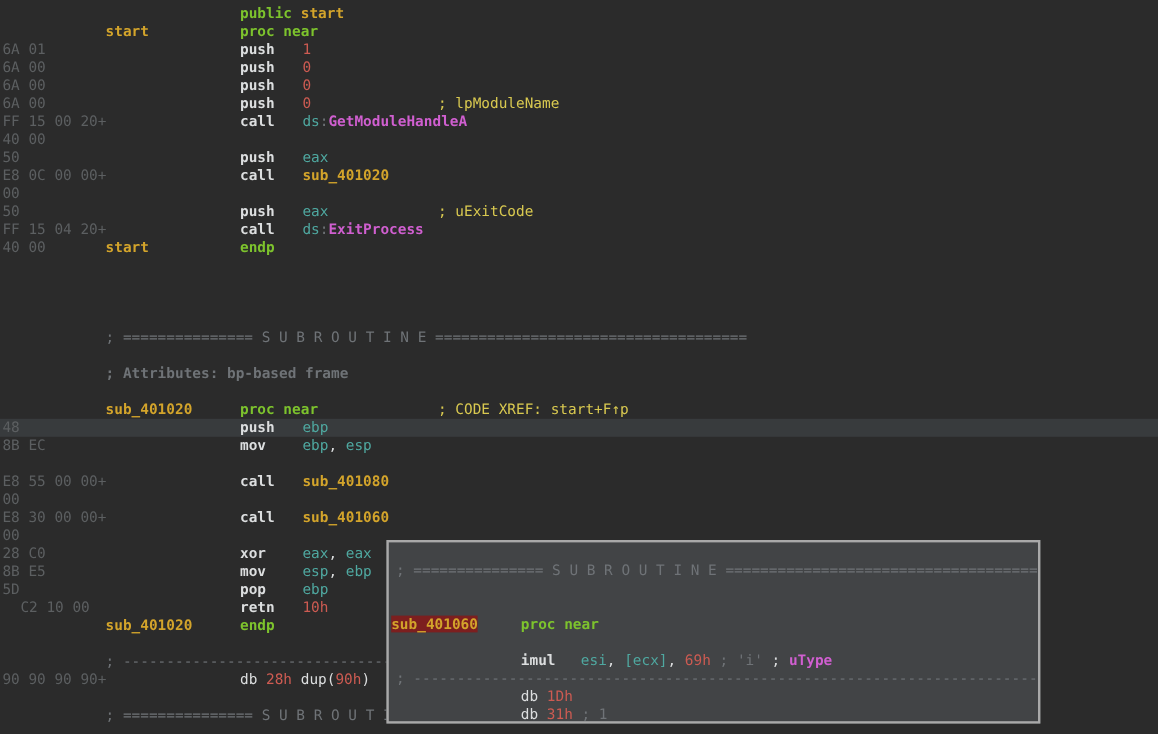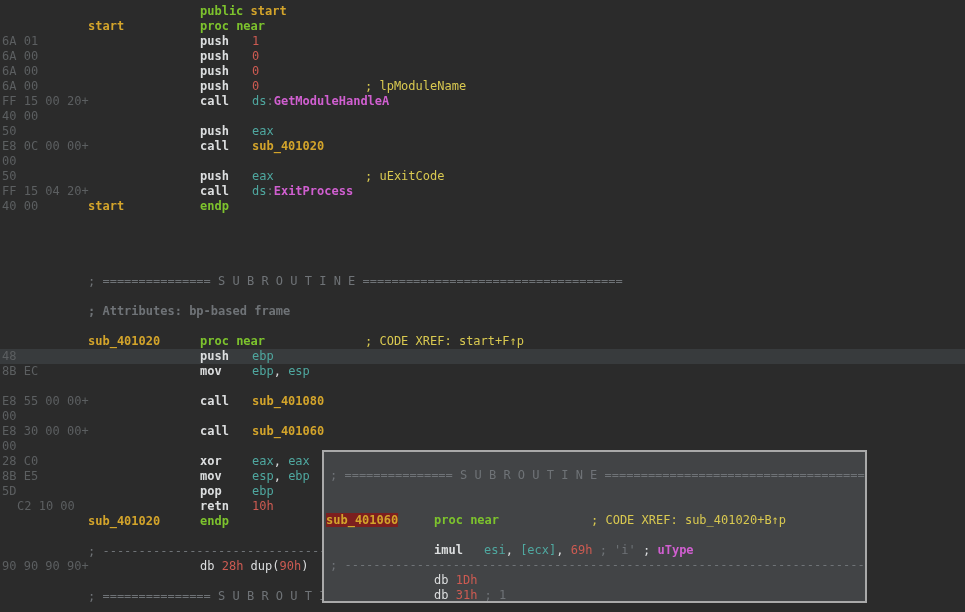--- a/index.html
+++ b/index.html
@@ -62,18 +62,18 @@
     <div class="line" style="top: 469px;"><span class="chunk" style="left: 2px;"><span class="t-hex">8B E5</span></span><span class="chunk" style="left: 200px;"><span class="t-mn">mov</span></span><span class="chunk" style="left: 252px;"><span class="t-reg">esp</span><span class="t-txt">, </span><span class="t-reg">ebp</span></span></div>
     <div class="line" style="top: 484px;"><span class="chunk" style="left: 2px;"><span class="t-hex">5D</span></span><span class="chunk" style="left: 200px;"><span class="t-mn">pop</span></span><span class="chunk" style="left: 252px;"><span class="t-reg">ebp</span></span></div>
     <div class="line" style="top: 499px;"><span class="chunk" style="left: 2px; margin-left: 15px;"><span class="t-hex">C2 10 00</span></span><span class="chunk" style="left: 200px;"><span class="t-mn">retn</span></span><span class="chunk" style="left: 252px;"><span class="t-num">10h</span></span></div>
     <div class="line" style="top: 514px;"><span class="chunk" style="left: 88px;"><span class="t-lbl">sub_401020</span></span><span class="chunk" style="left: 200px;"><span class="t-kw">endp</span></span></div>
     <div class="line" style="top: 544px;"><span class="chunk" style="left: 88px;"><span class="t-gry">; ---------------------------------------------------------------------------</span></span></div>
     <div class="line" style="top: 559px;"><span class="chunk" style="left: 2px;"><span class="t-hex">90 90 90 90+</span></span><span class="chunk" style="left: 200px;"><span class="t-txt">db </span><span class="t-num">28h</span><span class="t-txt"> dup(</span><span class="t-num">90h</span><span class="t-txt">)</span></span></div>
     <div class="line" style="top: 589px;"><span class="chunk" style="left: 88px;"><span class="t-gry">; =============== S U B R O U T I N E ====================================</span></span></div>
   </div>
 <div id="xref-popup" style="left: 322px; top: 450px; width: 545px; height: 153px;">
     <div class="line" style="top: 16px;"><span class="chunk" style="left: 6px;"><span class="t-gry">; =============== S U B R O U T I N E ===========================================</span></span></div>
-    <div class="line" style="top: 61px;"><span class="chunk" style="left: 2px;"><span class="t-hid">sub_401060</span></span><span class="chunk" style="left: 110px;"><span class="t-kw">proc</span><span class="t-txt"> </span><span class="t-kw">near</span></span><span class="chunk" style="left: 267px;"><span class="t-cmt">; CODE XREF: sub_401020+B↑p</span></span></div>
+    <div class="line" style="top: 61px;"><span class="chunk" style="left: 2px;"><span class="t-hid">sub_401060</span></span><span class="chunk" style="left: 110px;"><span class="t-kw">proc</span><span class="t-txt"> </span><span class="t-kw">near</span></span></div>
     <div class="line" style="top: 91px;"><span class="chunk" style="left: 110px;"><span class="t-mn">imul</span></span><span class="chunk" style="left: 160px;"><span class="t-reg">esi</span><span class="t-txt">, </span><span class="t-reg">[ecx]</span><span class="t-txt">, </span><span class="t-num">69h</span><span class="t-gry"> ; 'i'</span><span class="t-txt"> ; </span><span class="t-imp">uType</span></span></div>
     <div class="line" style="top: 106px;"><span class="chunk" style="left: 6px;"><span class="t-gry">; ---------------------------------------------------------------------------------</span></span></div>
     <div class="line" style="top: 121px;"><span class="chunk" style="left: 110px;"><span class="t-txt">db </span><span class="t-num">1Dh</span></span></div>
     <div class="line" style="top: 136px;"><span class="chunk" style="left: 110px;"><span class="t-txt">db </span><span class="t-num">31h</span><span class="t-gry"> ; 1</span></span></div>
   </div>
 
 </body></html>

